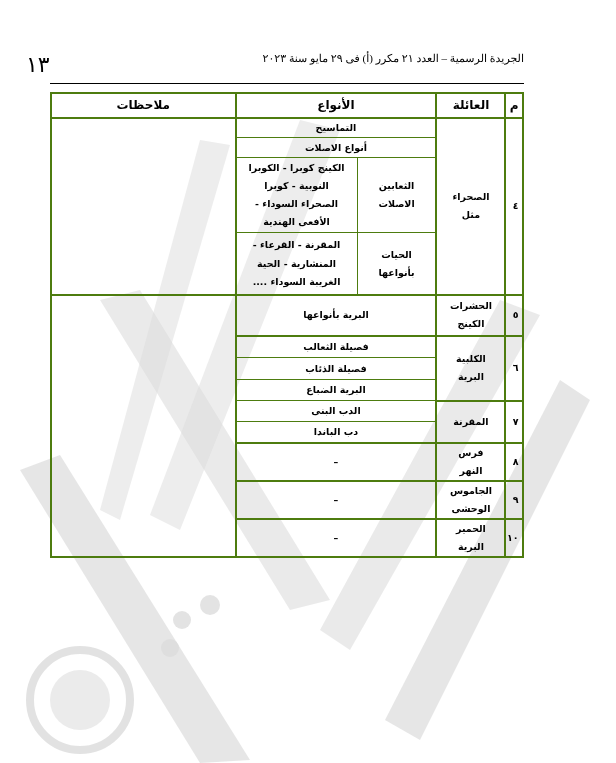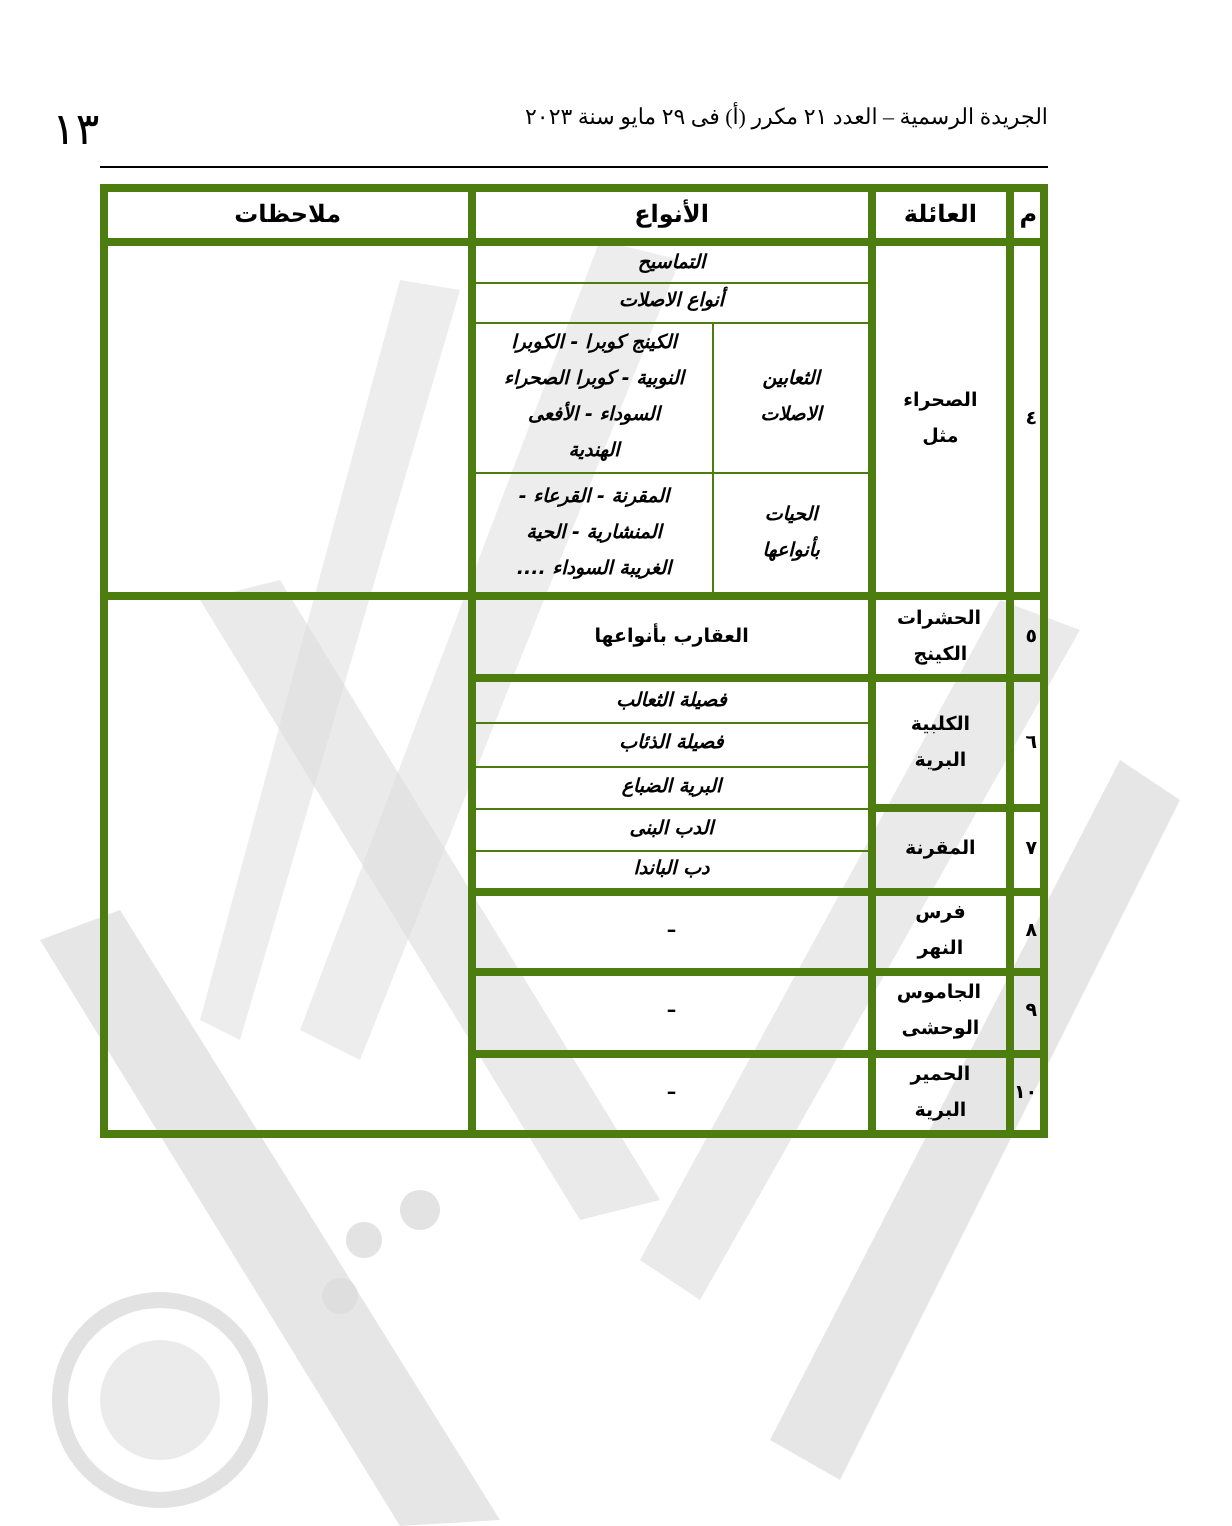--- a/index.html
+++ b/index.html
@@ -3,23 +3,23 @@
 <meta charset="utf-8">
 <style>
   html, body { margin:0; padding:0; background:#ffffff; }
   body { width:616px; height:763px; position:relative; overflow:hidden; font-family:"DejaVu Sans", sans-serif; color:#000; }
   .watermark { position:absolute; inset:0; pointer-events:none; z-index:0; }
   .page-header { position:absolute; left:22px; top:52px; width:502px; height:26px; direction:rtl; z-index:2; }
   .page-header .title { position:absolute; right:0; top:0; font-family:"Liberation Serif", serif; font-size:11px; white-space:nowrap; }
   .page-header .pnum { position:absolute; left:4px; top:0; font-family:"Liberation Serif", serif; font-size:22px; }
   .header-rule { position:absolute; left:50px; top:83px; width:474px; height:1px; background:#000; z-index:2; }
   table.species { position:absolute; left:50px; top:92px; width:474px; border-collapse:collapse; direction:rtl; z-index:2; table-layout:fixed; }
-  table.species td, table.species th { border:4px solid #4d7c0f; padding:0 12px; text-align:center; vertical-align:middle; font-size:9.5px; font-weight:bold; line-height:1.9; }
+  table.species td, table.species th { border:2px solid #4d7c0f; padding:0 12px; text-align:center; vertical-align:middle; font-size:9.5px; font-weight:bold; line-height:1.9; }
   table.species th { font-size:12px; height:22px; }
-  table.species td.sub { border-width:1px;font-style:italic; }
+  table.species td.sub { border-width:1px; }
   .c-num { width:17px; }
   .c-fam { width:67px; }
   .c-sub { width:77px; }
   .c-types { width:118px; }
   .c-notes { width:179px; }
   .list { font-size:9.5px; line-height:19px; padding:2px 0; }
 </style>
 </head>
 <body>
 
@@ -75,21 +75,21 @@
     <td class="sub list">الكينج كوبرا - الكوبرا النوبية - كوبرا الصحراء السوداء - الأفعى الهندية</td>
   </tr>
   <tr style="height:62px">
     <td class="sub">الحيات بأنواعها</td>
     <td class="sub list">المقرنة - القرعاء - المنشارية - الحية الغريبة السوداء ....</td>
   </tr>
 
   <tr style="height:41px">
     <td>٥</td>
     <td>الحشرات الكينج</td>
-    <td colspan="2">العقارب بأنواعها</td>
+    <td colspan="2">البرية بأنواعها</td>
     <td rowspan="10"></td>
   </tr>
 
   <tr style="height:22px">
     <td rowspan="3">٦</td>
     <td rowspan="3">الكلبية البرية</td>
     <td colspan="2" class="sub">فصيلة الثعالب</td>
   </tr>
   <tr style="height:22px">
     <td colspan="2" class="sub">فصيلة الذئاب</td>

